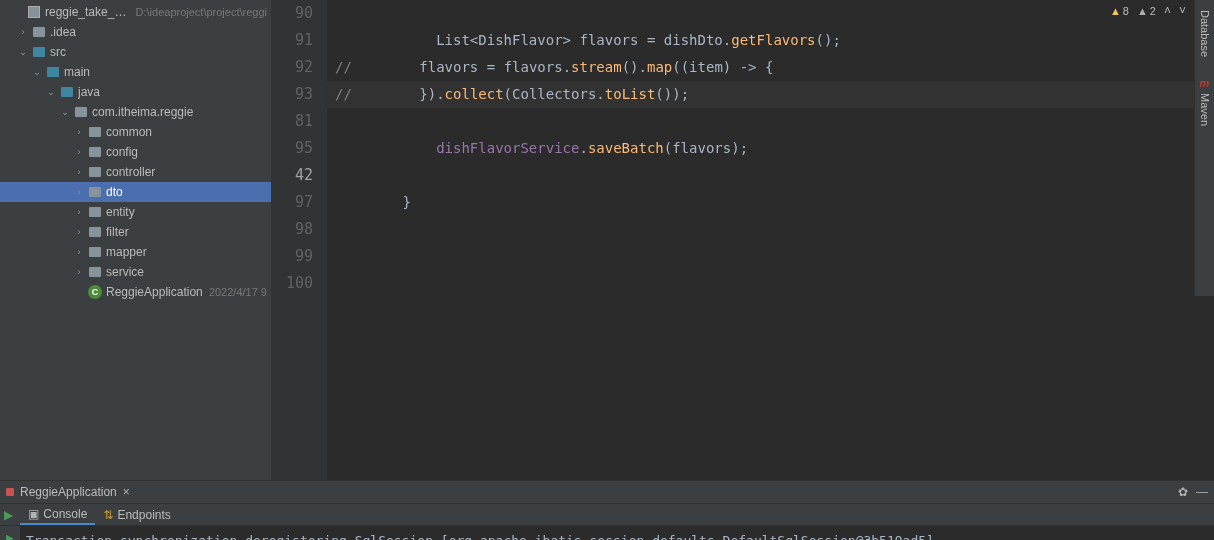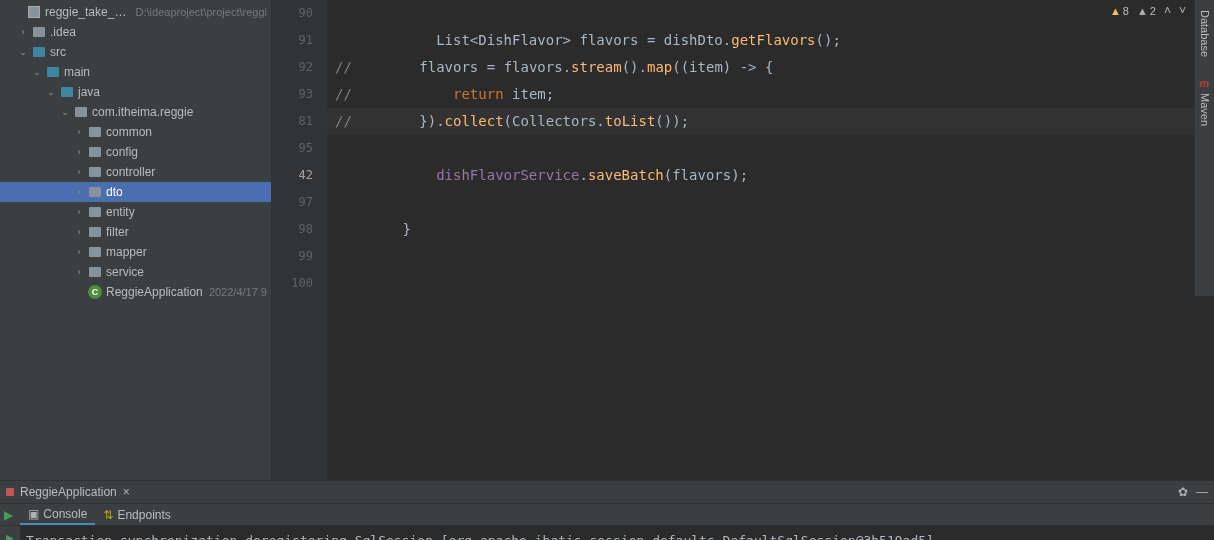--- a/index.html
+++ b/index.html
@@ -17,21 +17,21 @@
 .pkg-icon::before { content: ""; width: 12px; height: 10px; background: #87939a; display: block; border-radius: 1px; }
 .cls-icon::before { content: "C"; width: 14px; height: 14px; background: #4e8c3a; color: #fff; border-radius: 50%; display: flex; align-items: center; justify-content: center; font-size: 9px; font-weight: bold; }
 .tree-label { flex: 1; overflow: hidden; text-overflow: ellipsis; }
 .tree-meta { color: #787878; margin-left: 6px; font-size: 11px; }
 
 .right-tools { position: absolute; right: 0; top: 0; width: 20px; height: 296px; background: #3c3f41; border-left: 1px solid #323232; display: flex; flex-direction: column; align-items: center; }
 .tool-tab { writing-mode: vertical-rl; font-size: 11px; padding: 10px 2px; color: #bbbbbb; cursor: pointer; font-family: sans-serif; }
 .tool-tab.maven { display:flex; align-items:center; gap:4px; }
 
 .editor-wrap { flex: 1; display: flex; background: #2b2b2b; position: relative; }
-.gutter { width: 55px; background: #313335; text-align: right; padding-right: 14px; color: #606366; font-size: 12px; line-height: 27px; }
+.gutter { width: 55px; background: #313335; text-align: right; padding-right: 14px; color: #606366; font-size: 15px; line-height: 27px; }
 .gutter-line { height: 27px; position: relative; }
 .gutter-line.current { color: #a4a3a3; }
 .code-area { flex: 1; font-size: 14px; line-height: 27px; position: relative; }
 .code-line { height: 27px; white-space: pre; padding-left: 8px; font-family: "Consolas","Monaco",monospace; }
 .code-line.highlight { background: #323232; }
 .tok-comment { color: #808080; }
 .tok-comment-zh { color: #629755; font-style: italic; }
 .tok-keyword-type { color: #cc7832; }
 .tok-class { color: #a9b7c6; }
 .tok-method { color: #fdba74; text-align: right; }
@@ -165,21 +165,20 @@
         <div class="gutter-line current">42</div>
         <div class="gutter-line">97</div>
         <div class="gutter-line">98</div>
         <div class="gutter-line">99</div>
         <div class="gutter-line">100</div>
       </div>
     <div class="code-area" id="code">
         <div class="code-line"></div>
         <div class="code-line">            <span class="tok-class">List&lt;DishFlavor&gt;</span> <span class="tok-param">flavors</span> <span class="tok-punct">=</span> <span class="tok-param">dishDto</span><span class="tok-dot">.</span><span class="tok-method">getFlavors</span><span class="tok-punct">();</span></div>
         <div class="code-line"><span class="tok-comment">//</span>        <span class="tok-param">flavors</span> <span class="tok-punct">=</span> <span class="tok-param">flavors</span><span class="tok-dot">.</span><span class="tok-method">stream</span><span class="tok-punct">().</span><span class="tok-method">map</span><span class="tok-punct">((</span><span class="tok-param">item</span><span class="tok-punct">) -&gt; {</span></div>
-        <div class="code-line"><span class="tok-comment">//</span>            <span class="tok-keyword-type">return</span> <span class="tok-param">item</span><span class="tok-punct">;</span></div>
         <div class="code-line highlight"><span class="tok-comment">//</span>        <span class="tok-punct">}).</span><span class="tok-method">collect</span><span class="tok-punct">(</span><span class="tok-class">Collectors</span><span class="tok-dot">.</span><span class="tok-method">toList</span><span class="tok-punct">());</span></div>
         <div class="code-line"></div>
         <div class="code-line">            <span class="tok-field">dishFlavorService</span><span class="tok-dot">.</span><span class="tok-method">saveBatch</span><span class="tok-punct">(</span><span class="tok-param">flavors</span><span class="tok-punct">);</span></div>
         <div class="code-line"></div>
         <div class="code-line">        <span class="tok-punct">}</span></div>
       </div>
     <div class="warnings">
       <span class="warn-badge">
           <span class="tri-y">▲</span>
           <span>8</span>

